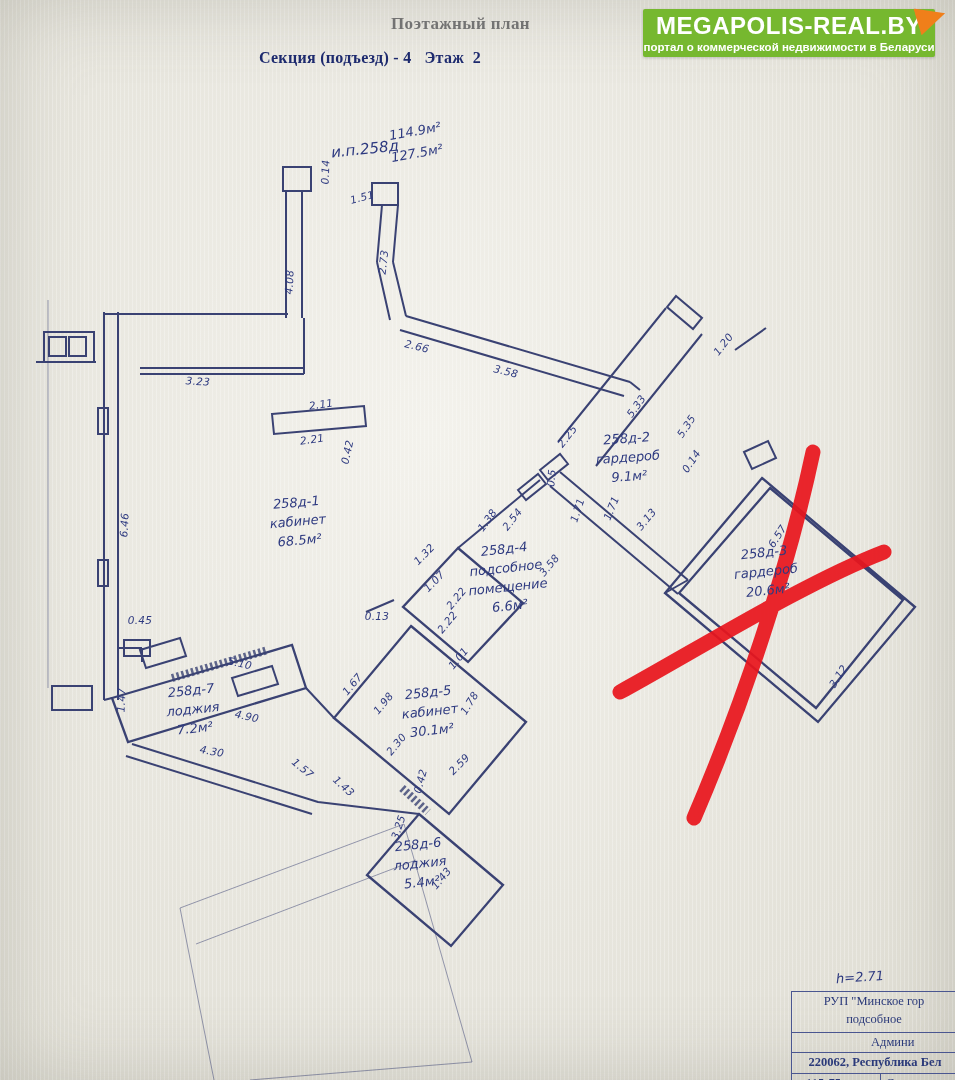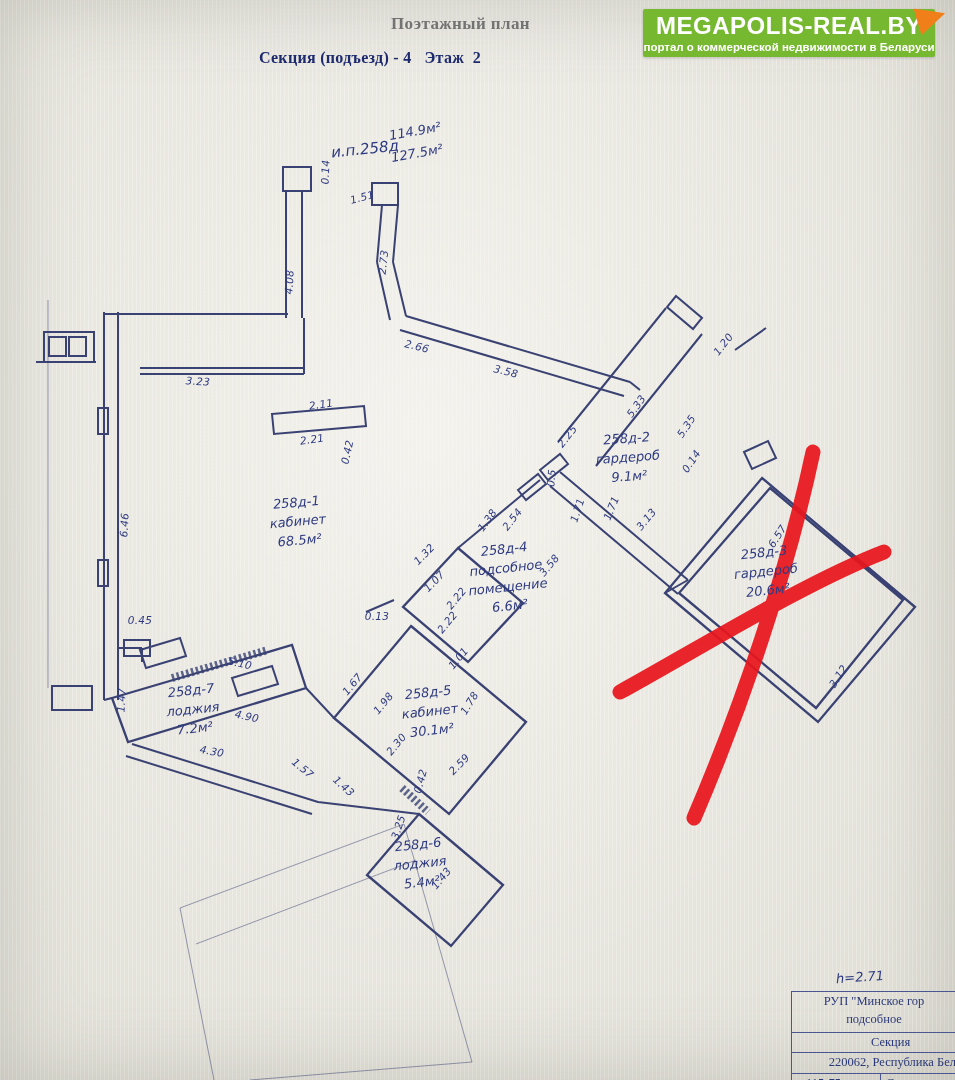--- a/index.html
+++ b/index.html
@@ -238,22 +238,22 @@
       <div>7.2м²</div>
     </div>
   </div>
 
 <div class="stamp-table">
     <div class="stamp-row" style="height: 41px; text-align: center;">
       <div>РУП "Минское гор</div>
       <div>подсобное</div>
     </div>
     <div class="stamp-row" style="height: 20px; text-align: left; padding-left: 79px;">
-      <div>Секция</div>
-    </div>
-    <div class="stamp-row" style="height: 21px; text-align: right; padding-left: 2px;">
+      <div>Админи</div>
+    </div>
+    <div class="stamp-row" style="height: 21px; text-align: center; padding-left: 2px; font-weight: bold;">
       <div>220062, Республика Бел</div>
     </div>
     <div class="stamp-row" style="height: 14px; text-align: left; padding-left: 14px;">
       <div>115-75</div>
       <div class="cell2">С</div>
     </div>
   </div>
 
 </body></html>

